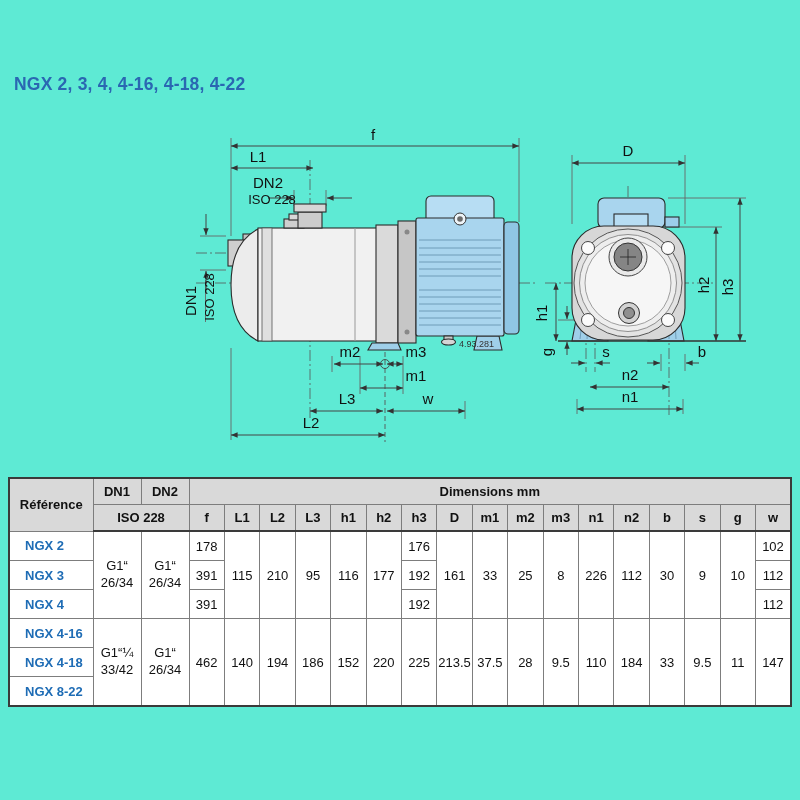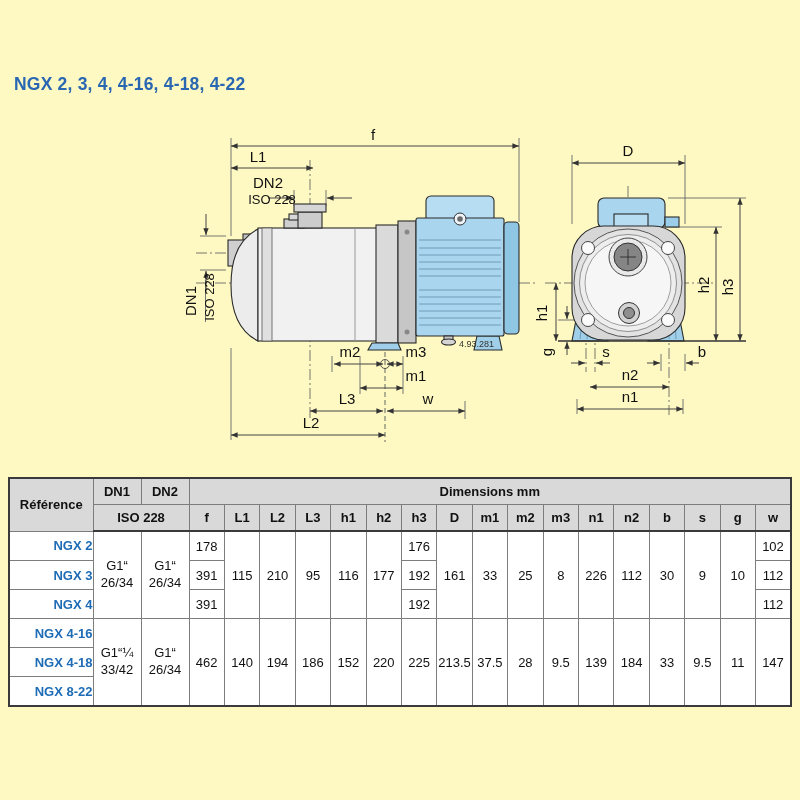--- a/index.html
+++ b/index.html
@@ -1,36 +1,36 @@
 <!DOCTYPE html>
 <html style="--accent-blue: #2a67b2; --ref-blue: #1e6cb5; --header-bg: #d9d9d9; --motor-blue: #a9d5ee; --motor-blue-dark: #8fc6e4;"><head>
 <meta charset="utf-8">
 <style>
   html,body{margin:0;padding:0;background:#ffffff;width:800px;height:800px;
     font-family:"Liberation Sans",sans-serif;}
-  #page{position:relative;width:800px;height:800px;background:#fef9c3;overflow:hidden;}
+  #page{position:relative;width:800px;height:800px;background:#5eead4;overflow:hidden;}
   .title{position:absolute;left:14px;top:74px;font-size:17.5px;font-weight:bold;
     color:var(--accent-blue,#2a67b2);letter-spacing:.2px;}
   #draw{position:absolute;left:0;top:100px;}
   svg text{font-family:"Liberation Sans",sans-serif;font-size:15px;fill:#111;}
   svg text.sm{font-size:13px;}
   svg text.code{font-size:9px;fill:#333;}
   .dim{stroke:#444;stroke-width:1;fill:none;}
   .ext{stroke:#666;stroke-width:0.9;fill:none;}
   .cl{stroke:#555;stroke-width:0.8;fill:none;stroke-dasharray:11,3,2,3;}
   .dsh{stroke:#555;stroke-width:0.9;fill:none;stroke-dasharray:5,3;}
   .outl{stroke:#2b2b2b;stroke-width:1.1;}
   .fin{stroke:#6e9cb8;stroke-width:1;}
   table.tbl{position:absolute;left:8px;top:477px;width:784px;border-collapse:collapse;
     table-layout:fixed;font-size:13px;color:#111;border:2px solid #3a3a3a;background:#fff;}
   .tbl th,.tbl td{border:1px solid #7d7d7d;text-align:center;vertical-align:middle;
     padding:0;height:28px;overflow:hidden;}
   .tbl thead th{background:var(--header-bg,#d9d9d9);font-weight:bold;height:25px;}
   .tbl thead tr:last-child th{border-bottom:2px solid #3a3a3a;}
-  td.ref{text-align:right;padding-left:15px;font-weight:bold;color:var(--ref-blue,#1e6cb5);margin-top:32px;}
+  td.ref{text-align:left;padding-left:15px;font-weight:bold;color:var(--ref-blue,#1e6cb5);margin-top:32px;}
   .pre{white-space:pre-line;line-height:1.3;}
   tr.grp td{border-top:1px solid #c2410c;}
 </style>
 </head>
 <body>
 
 <div id="page">
 
   <div class="title">NGX 2, 3, 4, 4-16, 4-18, 4-22</div>
 
@@ -300,21 +300,21 @@
         <td rowspan="3">140</td>
         <td rowspan="3">194</td>
         <td rowspan="3">186</td>
         <td rowspan="3">152</td>
         <td rowspan="3">220</td>
         <td rowspan="3">225</td>
         <td rowspan="3">213.5</td>
         <td rowspan="3">37.5</td>
         <td rowspan="3">28</td>
         <td rowspan="3">9.5</td>
-        <td rowspan="3">139</td>
+        <td rowspan="3">110</td>
         <td rowspan="3">184</td>
         <td rowspan="3">33</td>
         <td rowspan="3">9.5</td>
         <td rowspan="3">11</td>
         <td rowspan="3">147</td>
       </tr>
       <tr>
         <td class="ref">NGX 4-18</td>
       </tr>
       <tr>

